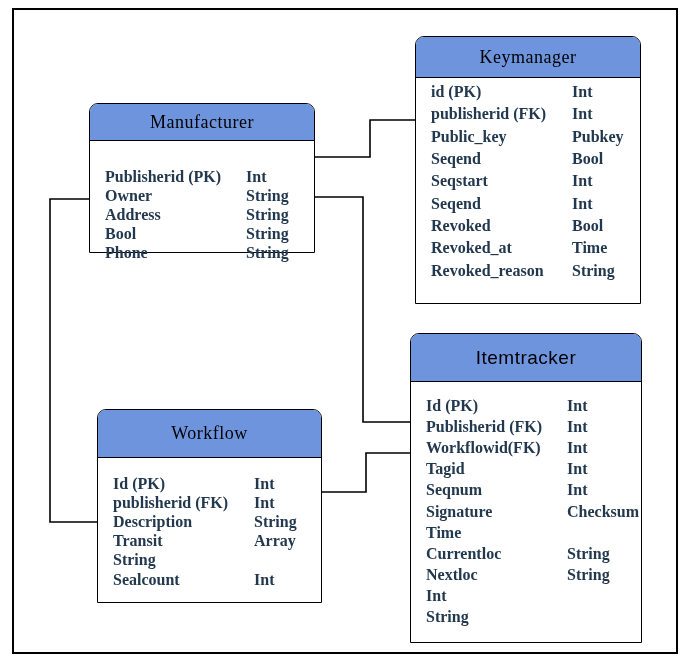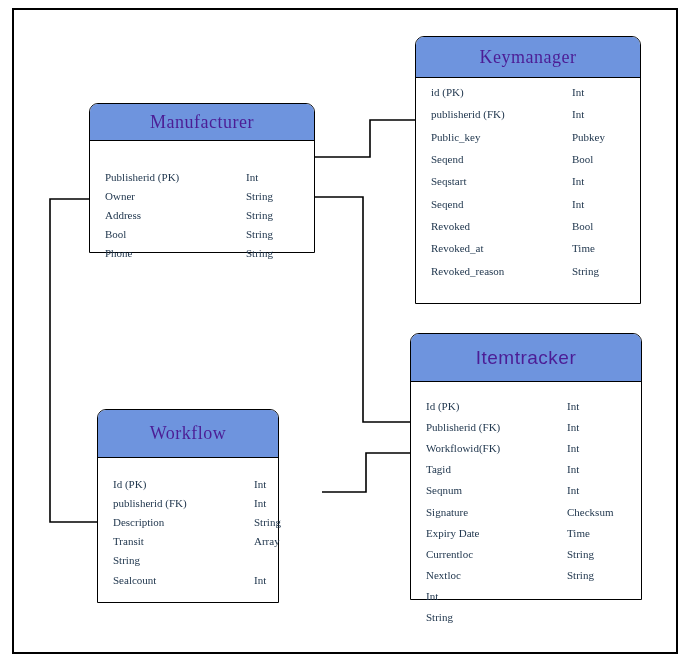--- a/index.html
+++ b/index.html
@@ -27,63 +27,63 @@
   }
   .entity {
     position: absolute;
     background: #ffffff;
     border: 1.6px solid #000000;
     border-radius: 9px 9px 0 0;
     box-sizing: border-box;
   }
   .entity-header {
     background: #6e94de;
-    color: #4c1d95;
+    color: #000000;
     border-bottom: 1.6px solid #000000;
     border-radius: 8px 8px 0 0;
     display: flex;
     align-items: center;
     justify-content: center;
     box-sizing: border-box;
     letter-spacing: 0.5px;
   }
   .serif-title { font-family: "Liberation Serif", serif; font-size: 18px; }
   .sans-title  { font-family: "Liberation Sans", sans-serif; font-size: 19px; }
   .entity-body { box-sizing: border-box; }
   .row {
     display: flex;
     align-items: center;
     padding-left: 15px;
     font-family: "Liberation Serif", serif;
-    font-weight: normal;
-    font-size: 11px;
+    font-weight: bold;
+    font-size: 16px;
     color: #22384f;
     box-sizing: border-box;
     white-space: nowrap;
   }
   .row .field { width: 141px; flex: none; }
   .row .type  { flex: none; }
 
   
   .manufacturer { left: 89px;  top: 103px; width: 226px; height: 150px; }
   .manufacturer .entity-header { height: 37px; }
   .manufacturer .entity-body   { padding-top: 26px; }
   .manufacturer .row           { height: 19px; }
 
   .keymanager { left: 415px; top: 36px; width: 226px; height: 268px; }
   .keymanager .entity-header { height: 41px; }
   .keymanager .entity-body   { padding-top: 3px; }
   .keymanager .row           { height: 22.3px; }
 
-  .itemtracker { left: 410px; top: 333px; width: 232px; height: 267px; }
+  .itemtracker { left: 410px; top: 333px; width: 232px; height: 310px; }
   .itemtracker .entity-header { height: 48px; }
   .itemtracker .entity-body   { padding-top: 13px; }
   .itemtracker .row           { height: 21.2px; }
 
-  .workflow { left: 97px; top: 409px; width: 182px; height: 194px; }
+  .workflow { left: 97px; top: 409px; width: 225px; height: 194px; }
   .workflow .entity-header { height: 48px; }
   .workflow .entity-body   { padding-top: 16px; }
   .workflow .row           { height: 19.2px; }
 </style>
 </head>
 <body>
 
 <div class="canvas">
 
   <div class="frame"></div>
@@ -205,21 +205,20 @@
           <span class="field">Seqnum</span>
           <span class="type">Int</span>
         </div>
 
         <div class="row">
           <span class="field">Signature</span>
           <span class="type">Checksum</span>
         </div>
 
         <div class="row">
-          <span class="field">Expiry Date</span>
           <span class="type">Time</span>
         </div>
 
         <div class="row">
           <span class="field">Currentloc</span>
           <span class="type">String</span>
         </div>
 
         <div class="row">
           <span class="field">Nextloc</span>

